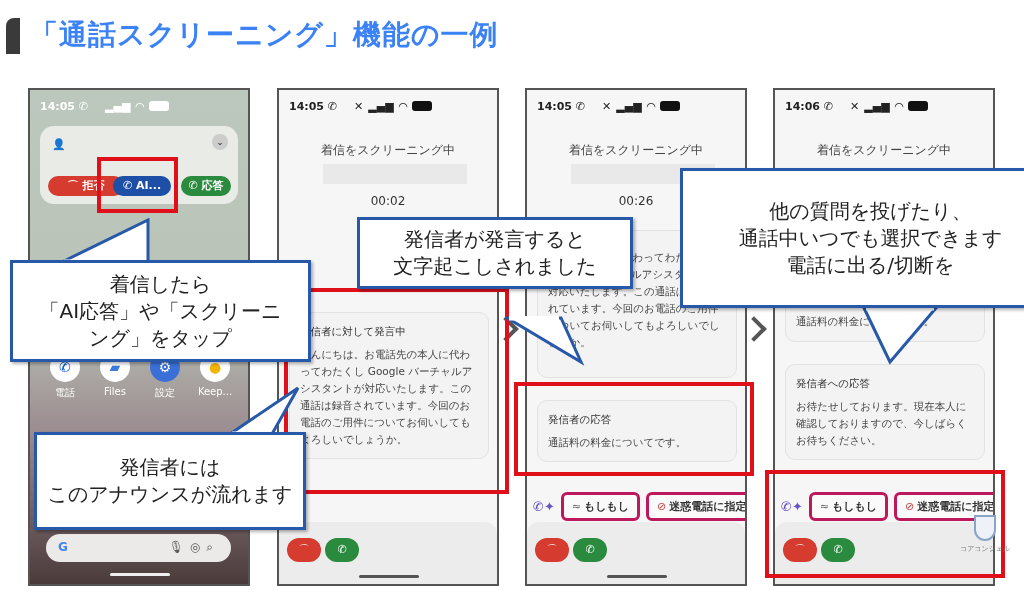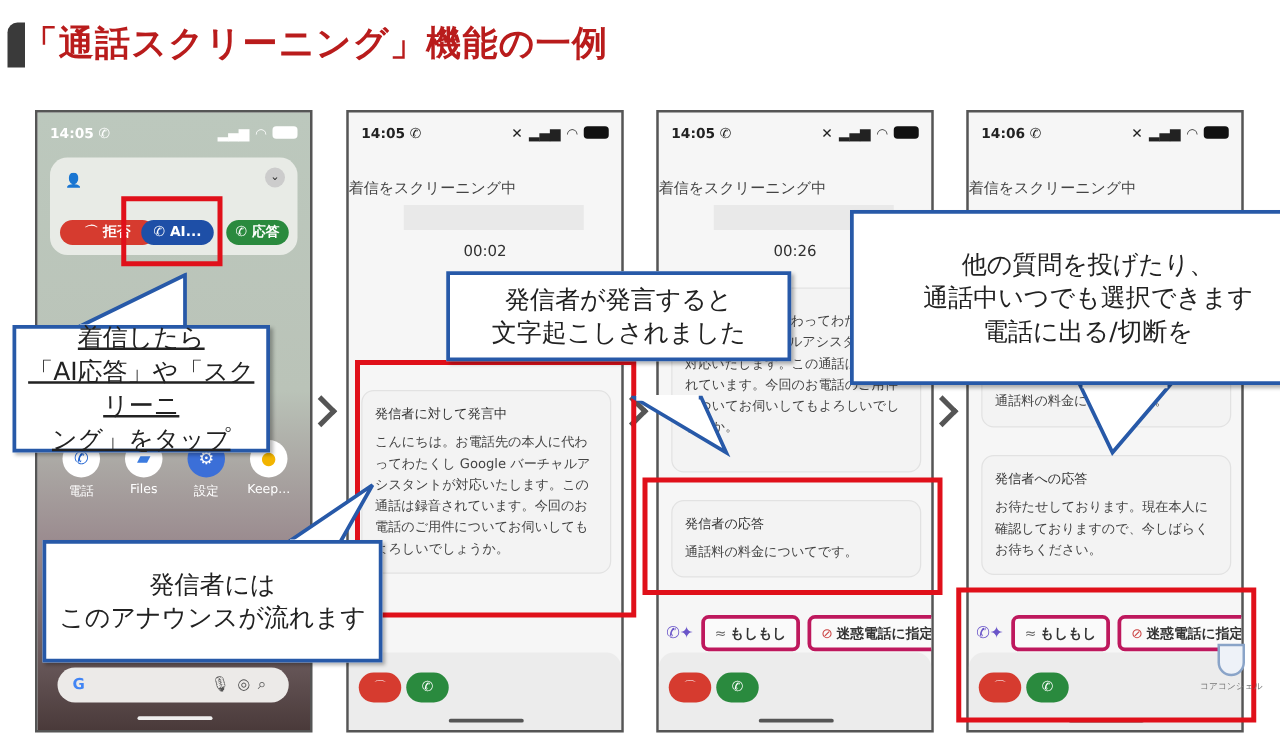--- a/index.html
+++ b/index.html
@@ -1,49 +1,49 @@
 <!DOCTYPE html>
 <html><head>
 <meta charset="utf-8">
 <style>
   * { box-sizing: border-box; margin: 0; padding: 0; }
   body { width: 1024px; height: 598px; background: #ffffff; position: relative; overflow: hidden;
          font-family: "DejaVu Sans", "Liberation Sans", sans-serif; color: #222; }
   .title-bar { position: absolute; left: 6px; top: 18px; width: 14px; height: 36px; background: #3a3a3a;
                border-radius: 8px 0 0 0; }
-  .title { position: absolute; left: 18px; top: 16px; font-size: 28px; font-weight: bold; color: #b91c1c; letter-spacing: 1px; }
+  .title { position: absolute; left: 30px; top: 16px; font-size: 28px; font-weight: bold; color: #3b82f6; letter-spacing: 1px; }
 
   .phone { position: absolute; top: 88px; width: 222px; height: 498px; border: 2px solid #555; overflow: hidden; }
   .p1 { left: 28px; background: linear-gradient(180deg, #bcc8bd 0%, #bac3b8 45%, #9a8a8e 70%, #4a3a3a 100%); }
   .p2 { left: 277px; background: #f6f6f6; }
   .p3 { left: 525px; background: #f6f6f6; }
   .p4 { left: 773px; background: #f6f6f6; }
 
-  .status { position: absolute; top: 8px; left: 10px; right: 10px; height: 16px; font-size: 11px; font-weight: bold; display: flex; justify-content: space-between; align-items: center; }
+  .status { position: absolute; top: 8px; left: 10px; right: 10px; height: 16px; font-size: 11px; font-weight: bold; display: flex; justify-content: flex-start; align-items: center; gap: 17px; }
   .p1 .status { color: #fff; }
   .status-icons { display: flex; gap: 5px; align-items: center; }
   .bat { width: 20px; height: 10px; border-radius: 3px; background: #111; }
   .p1 .bat { background: #fff; }
 
   .notif { position: absolute; left: 10px; top: 36px; width: 198px; height: 78px; background: #e8ebe6; border-radius: 14px; }
   .notif .person { position: absolute; left: 12px; top: 12px; font-size: 11px; }
   .notif .chev { position: absolute; right: 10px; top: 8px; width: 16px; height: 16px; border-radius: 50%; background: #ccc; font-size: 9px; text-align: center; line-height: 16px; }
   .nbtn { position: absolute; top: 50px; height: 20px; border-radius: 10px; color: #fff; font-size: 11px; font-weight: bold; text-align: center; line-height: 20px; }
   .n-reject { left: 8px; width: 76px; background: #d63b2f; }
   .n-ai { left: 73px; width: 58px; background: #1e4fa7; }
   .n-accept { left: 141px; width: 50px; background: #2a8a3e; }
 
   .apps { position: absolute; left: 10px; top: 262px; width: 200px; display: grid; grid-template-columns: repeat(4, 1fr); row-gap: 6px; }
   .app { text-align: center; color: #fff; font-size: 10px; }
   .app .ic { width: 30px; height: 30px; border-radius: 50%; background: #fff; margin: 0 auto 4px; display: flex; align-items: center; justify-content: center; font-size: 14px; }
   .gsearch { position: absolute; left: 16px; top: 444px; width: 185px; height: 28px; background: #eceae8; border-radius: 14px; font-size: 12px; padding: 6px 12px; color: #4285f4; font-weight: bold; display: flex; justify-content: space-between; }
   .gsearch .r { color: #555; font-weight: normal; letter-spacing: 6px; }
   .homebar { position: absolute; left: 80px; bottom: 8px; width: 60px; height: 3px; background: #eee; border-radius: 2px; }
 
-  .scr-title { position: absolute; top: 52px; left: 0; right: 0; text-align: left; font-size: 12px; color: #444; }
+  .scr-title { position: absolute; top: 52px; left: 0; right: 0; text-align: center; font-size: 12px; color: #444; }
   .namebar { position: absolute; top: 74px; left: 44px; width: 144px; height: 20px; background: #e9e9e9; }
   .timer { position: absolute; top: 104px; left: 0; right: 0; text-align: center; font-size: 12px; color: #333; }
 
   .card { position: absolute; left: 10px; width: 200px; background: #f3f3f3; border: 1px solid #e2e2e2; border-radius: 10px; padding: 10px; font-size: 10.5px; line-height: 17px; color: #444; }
   .card .h { font-size: 10.5px; color: #333; margin-bottom: 6px; }
   .actions { position: absolute; left: 6px; display: flex; gap: 6px; align-items: center; font-size: 11px; }
   .chip { border: 3px solid #be185d; background: #fafafa; border-radius: 6px; padding: 4px 8px; white-space: nowrap; font-weight: bold; color: #333; }
   .chip .ci { color: #c44; font-weight: normal; margin-right: 3px; }
   .sparkle { color: #6a55c9; font-size: 13px; }
   .callbar { position: absolute; left: 0; right: 0; bottom: 0; height: 62px; background: #ececec; border-radius: 12px 12px 0 0; }
@@ -200,21 +200,21 @@
 </svg>
 <svg class="tail" style="left:505px;top:316px;" width="80" height="50">
   <polygon points="2,2 76,46 56,2" fill="#fff" stroke="#2759a8" stroke-width="3"></polygon>
   <line x1="4" y1="2" x2="54" y2="2" stroke="#fff" stroke-width="5"></line>
 </svg>
 <svg class="tail" style="left:862px;top:306px;" width="80" height="60">
   <polygon points="2,2 28,56 74,2" fill="#fff" stroke="#2759a8" stroke-width="3"></polygon>
   <line x1="4" y1="2" x2="72" y2="2" stroke="#fff" stroke-width="5"></line>
 </svg>
 
-<div class="callout" style="left:10px;top:260px;width:206px;height:102px;text-decoration:underline;">
+<div class="callout" style="left:10px;top:260px;width:301px;height:102px;">
   <div>着信したら</div>
   <div>「AI応答」や「スクリーニ</div>
   <div>ング」をタップ</div>
 </div>
 <div class="callout" style="left:34px;top:432px;width:272px;height:98px;">
   <div>発信者には</div>
   <div>このアナウンスが流れます</div>
 </div>
 <div class="callout" style="left:357px;top:217px;width:276px;height:72px;">
   <div>発信者が発言すると</div>

